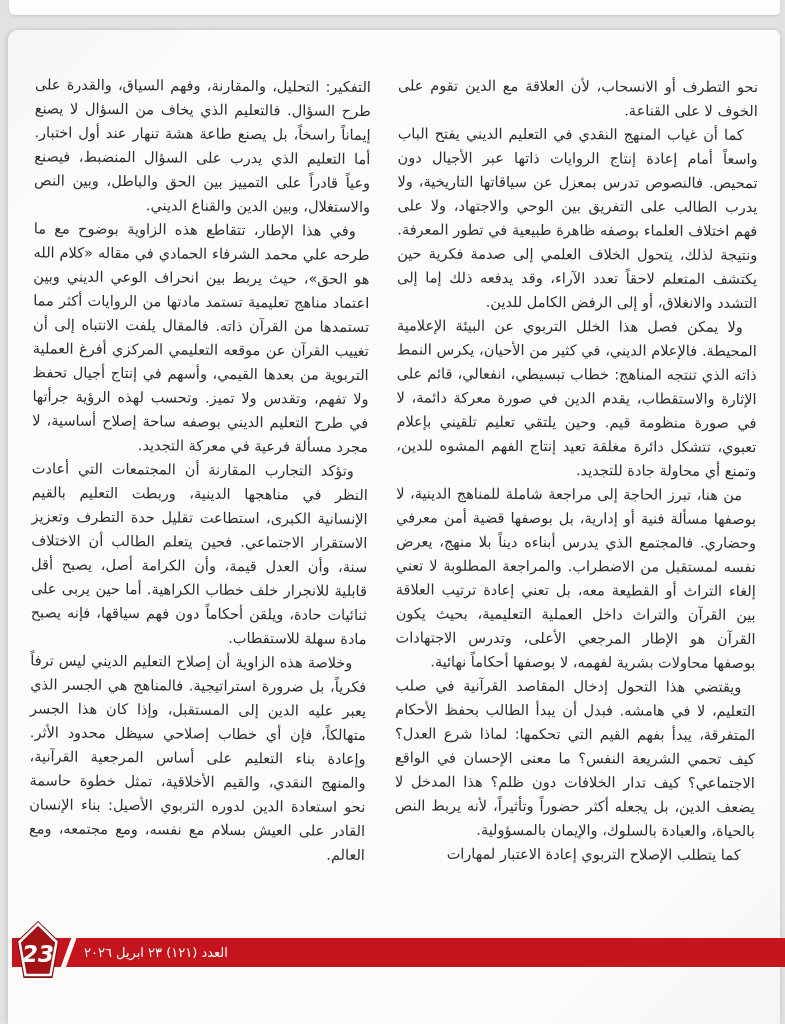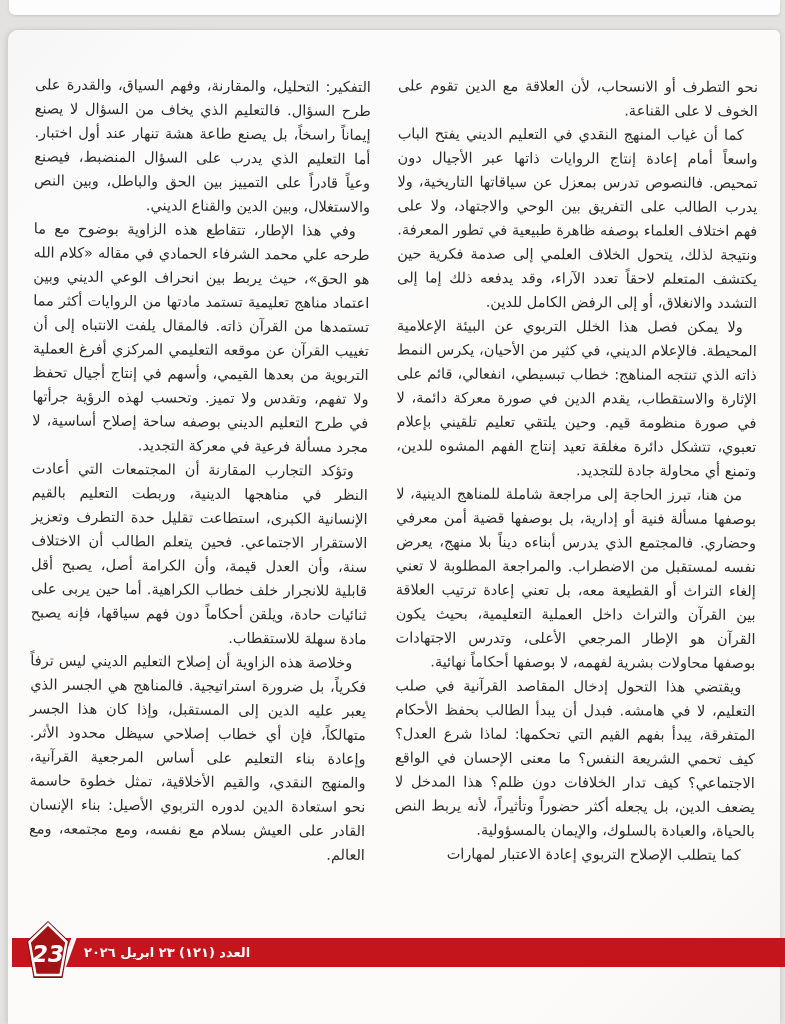--- a/index.html
+++ b/index.html
@@ -56,26 +56,26 @@
   .slash-divider{
     position:absolute; left:66px; top:932px; width:5px; height:42px;
     background:#fbfafa;
     transform:rotate(20deg);
     z-index:7;
   }
   .issue-date{
     position:absolute; left:84px; top:938px; height:29px;
     display:flex; align-items:center;
     direction:rtl;
-    color:#ffffff; font-weight:bold; font-size:13px;
+    color:#ffffff; font-weight:normal; font-size:13px;
     z-index:6;
     white-space:nowrap;
   }
   .badge-wrap{
-    position:absolute; left:26px; top:921px; width:44px; height:58px;
+    position:absolute; left:16px; top:921px; width:44px; height:58px;
     z-index:8;
   }
 </style>
 </head>
 <body>
 
 <div class="stage">
 
   <div class="prev-page-strip"></div>
 

